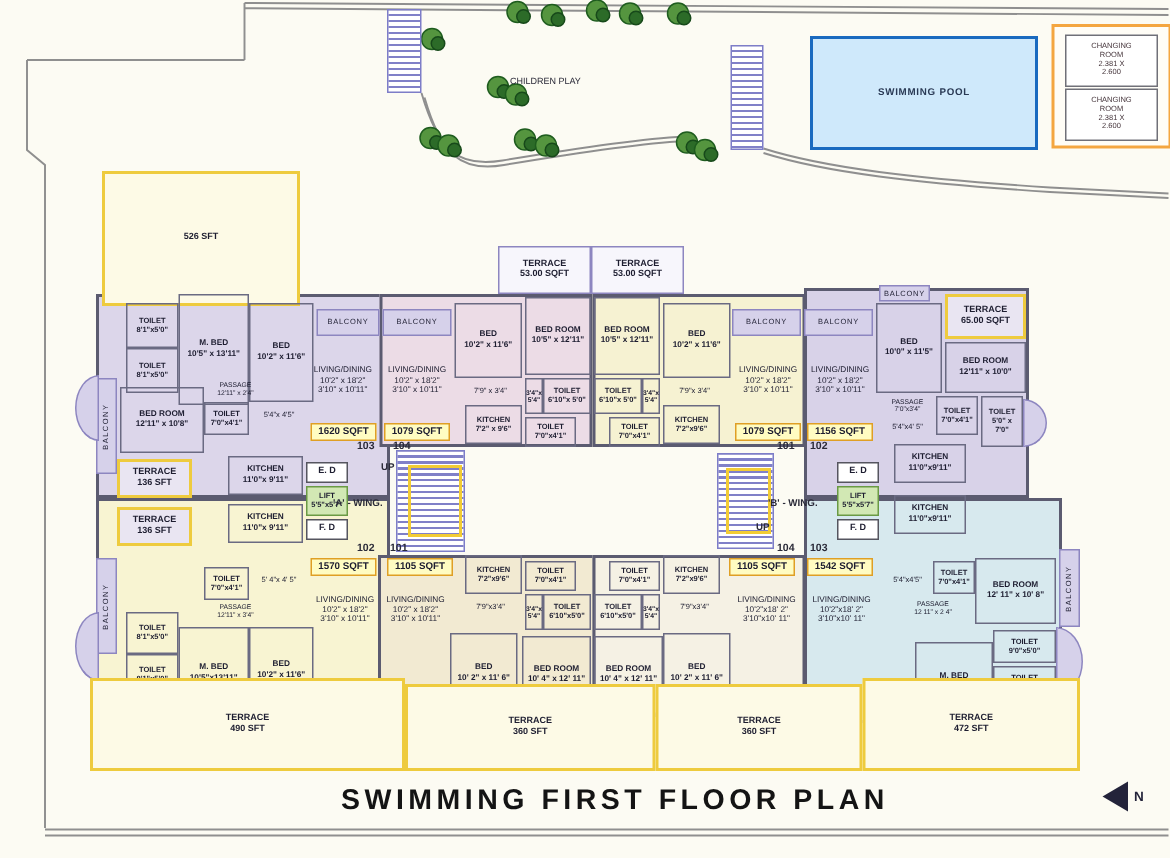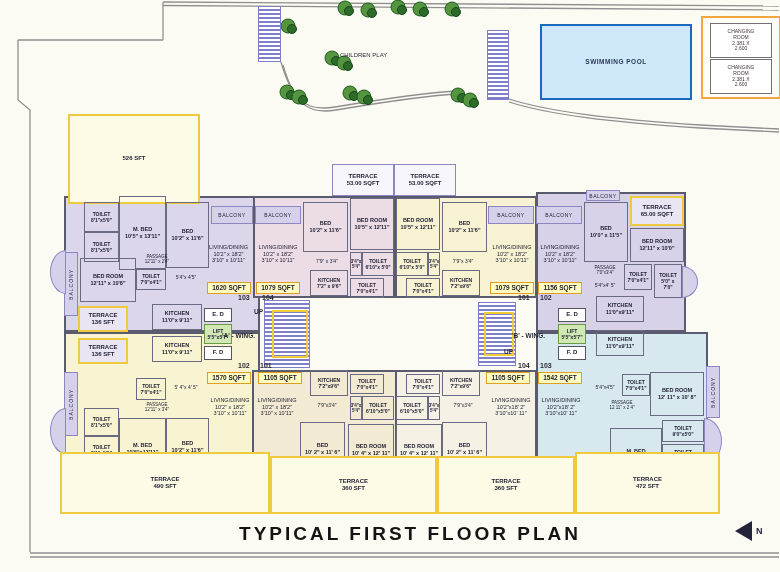--- a/index.html
+++ b/index.html
@@ -752,17 +752,17 @@
   <div class="changing-box" style="top:41px;">
     <div class="lbl">
       <div>CHANGING</div>
       <div>ROOM</div>
       <div>2.381 X</div>
       <div>2.600</div>
     </div>
   </div>
 </div>
 
-<div class="title">TYPICAL FIRST FLOOR  PLAN</div>
+<div class="title">SWIMMING FIRST FLOOR  PLAN</div>
 
 <div class="compass">
   <span class="tri"></span><span class="n">N</span>
 </div>
 
 </body></html>

